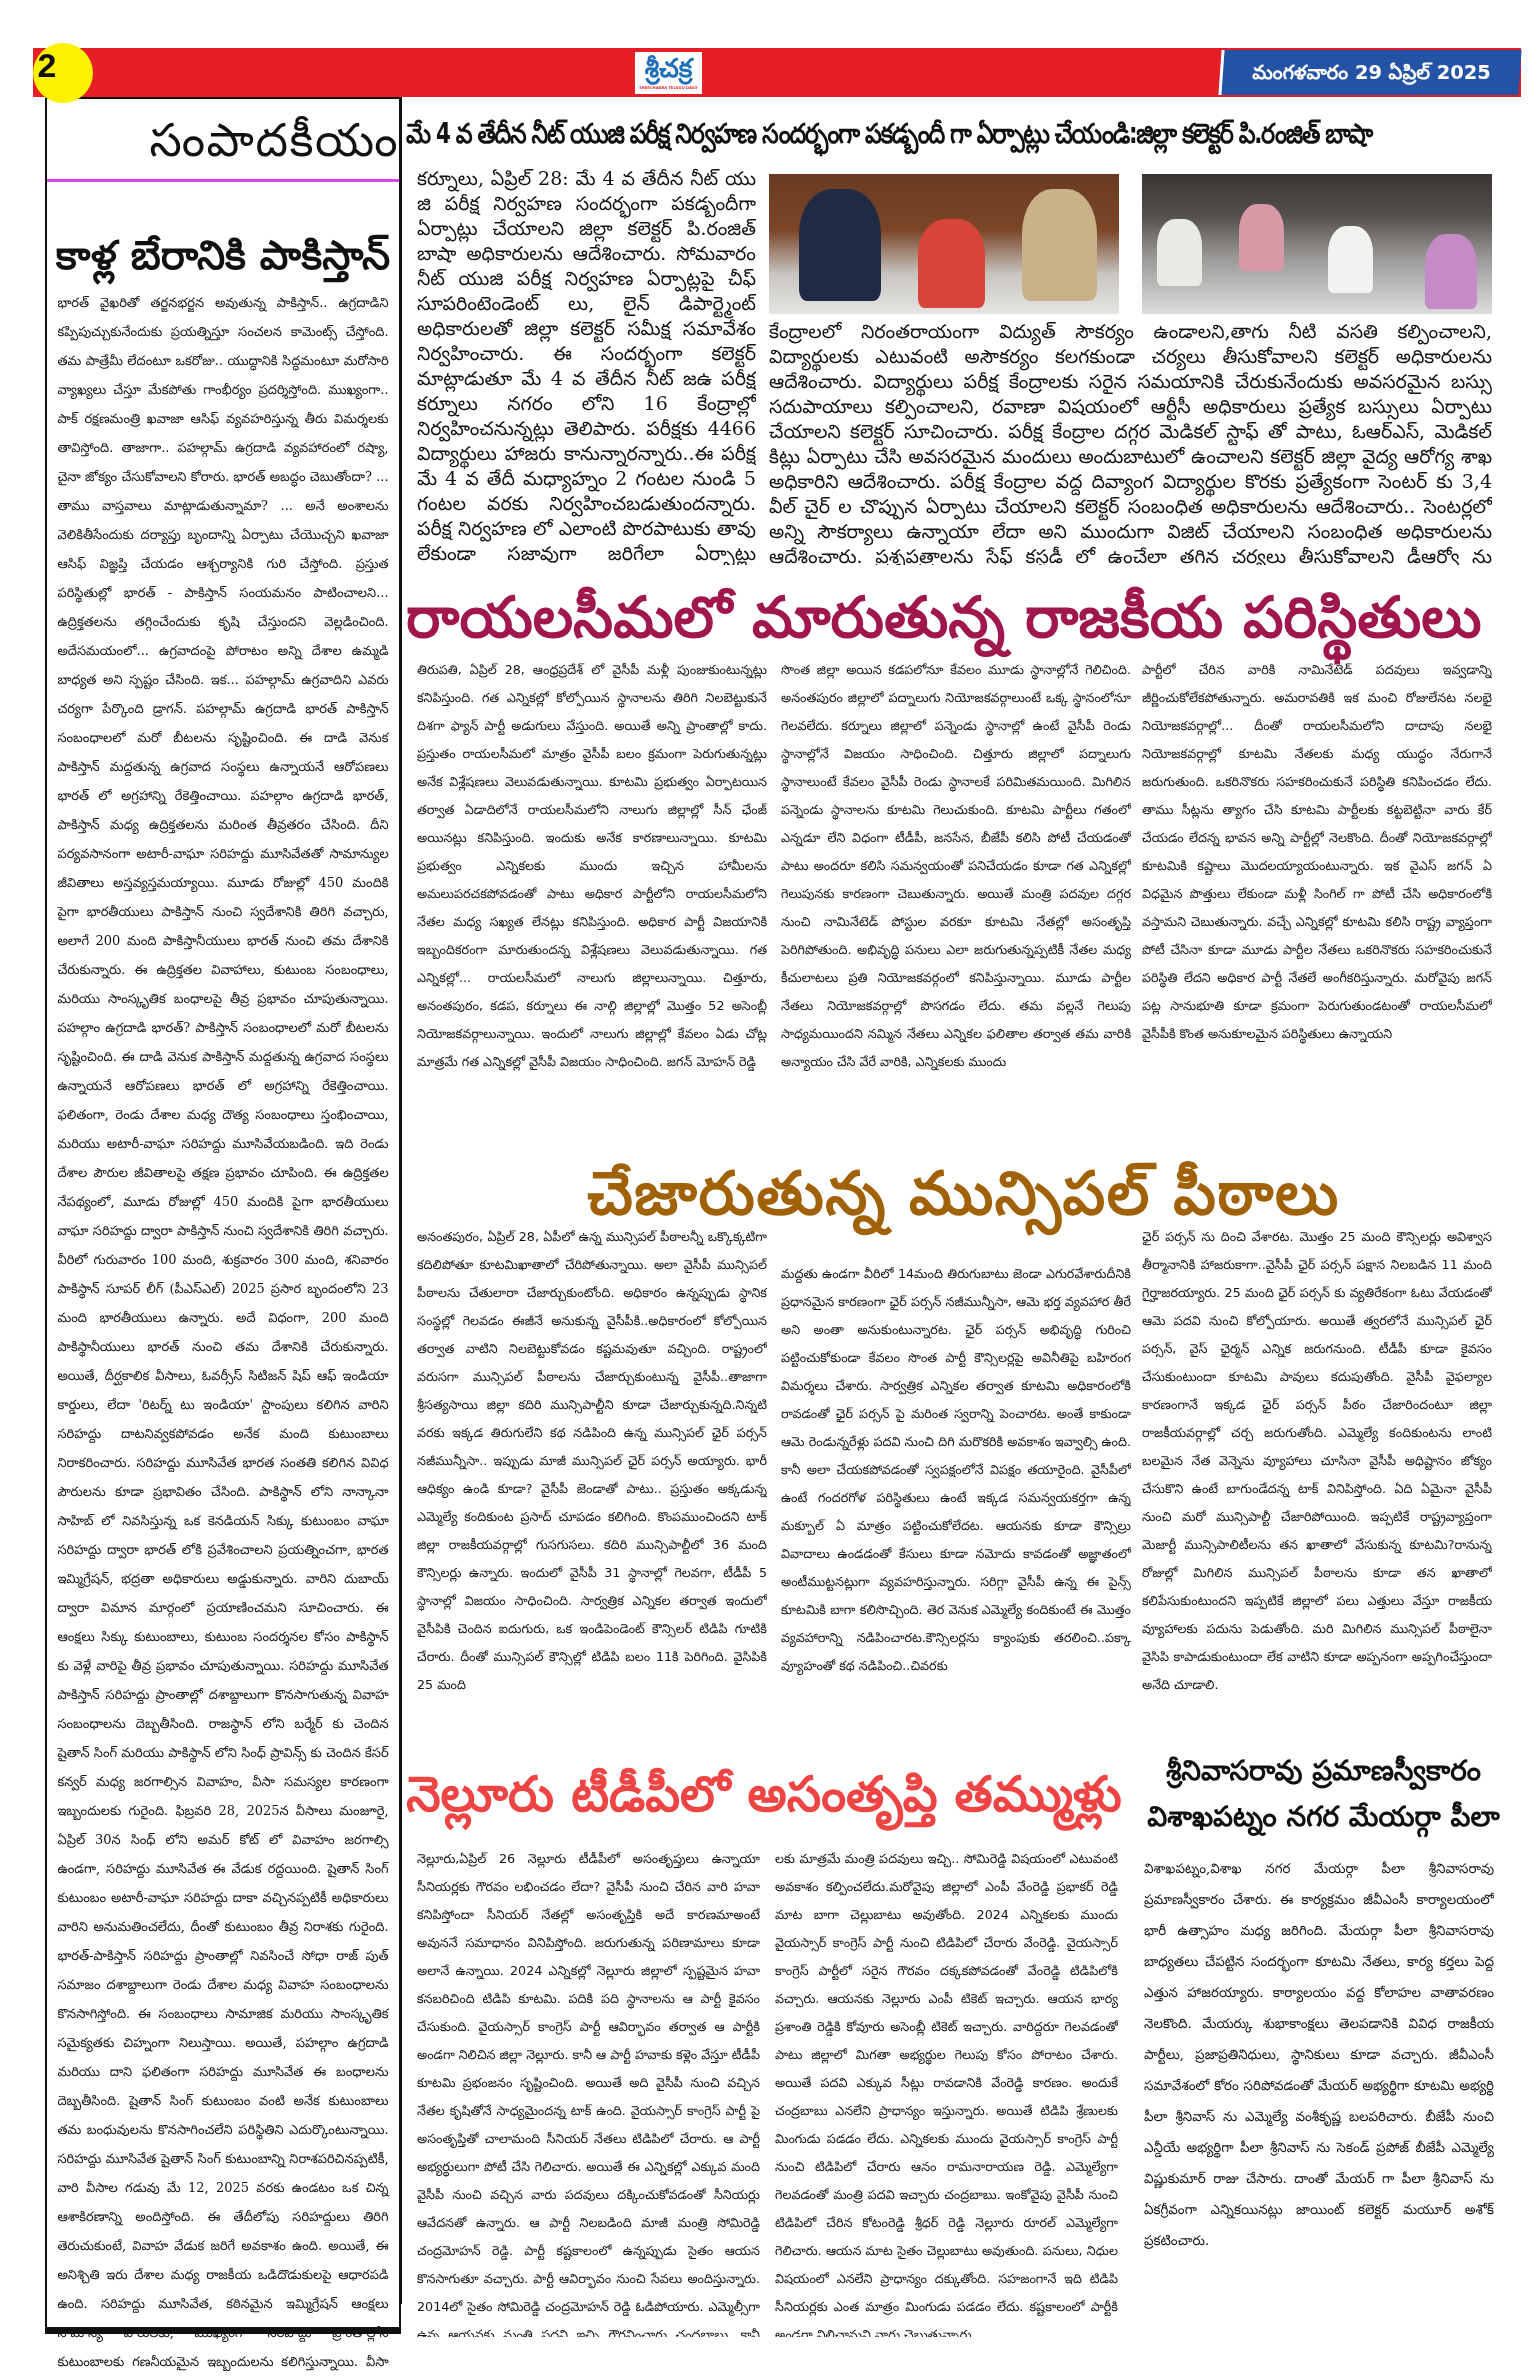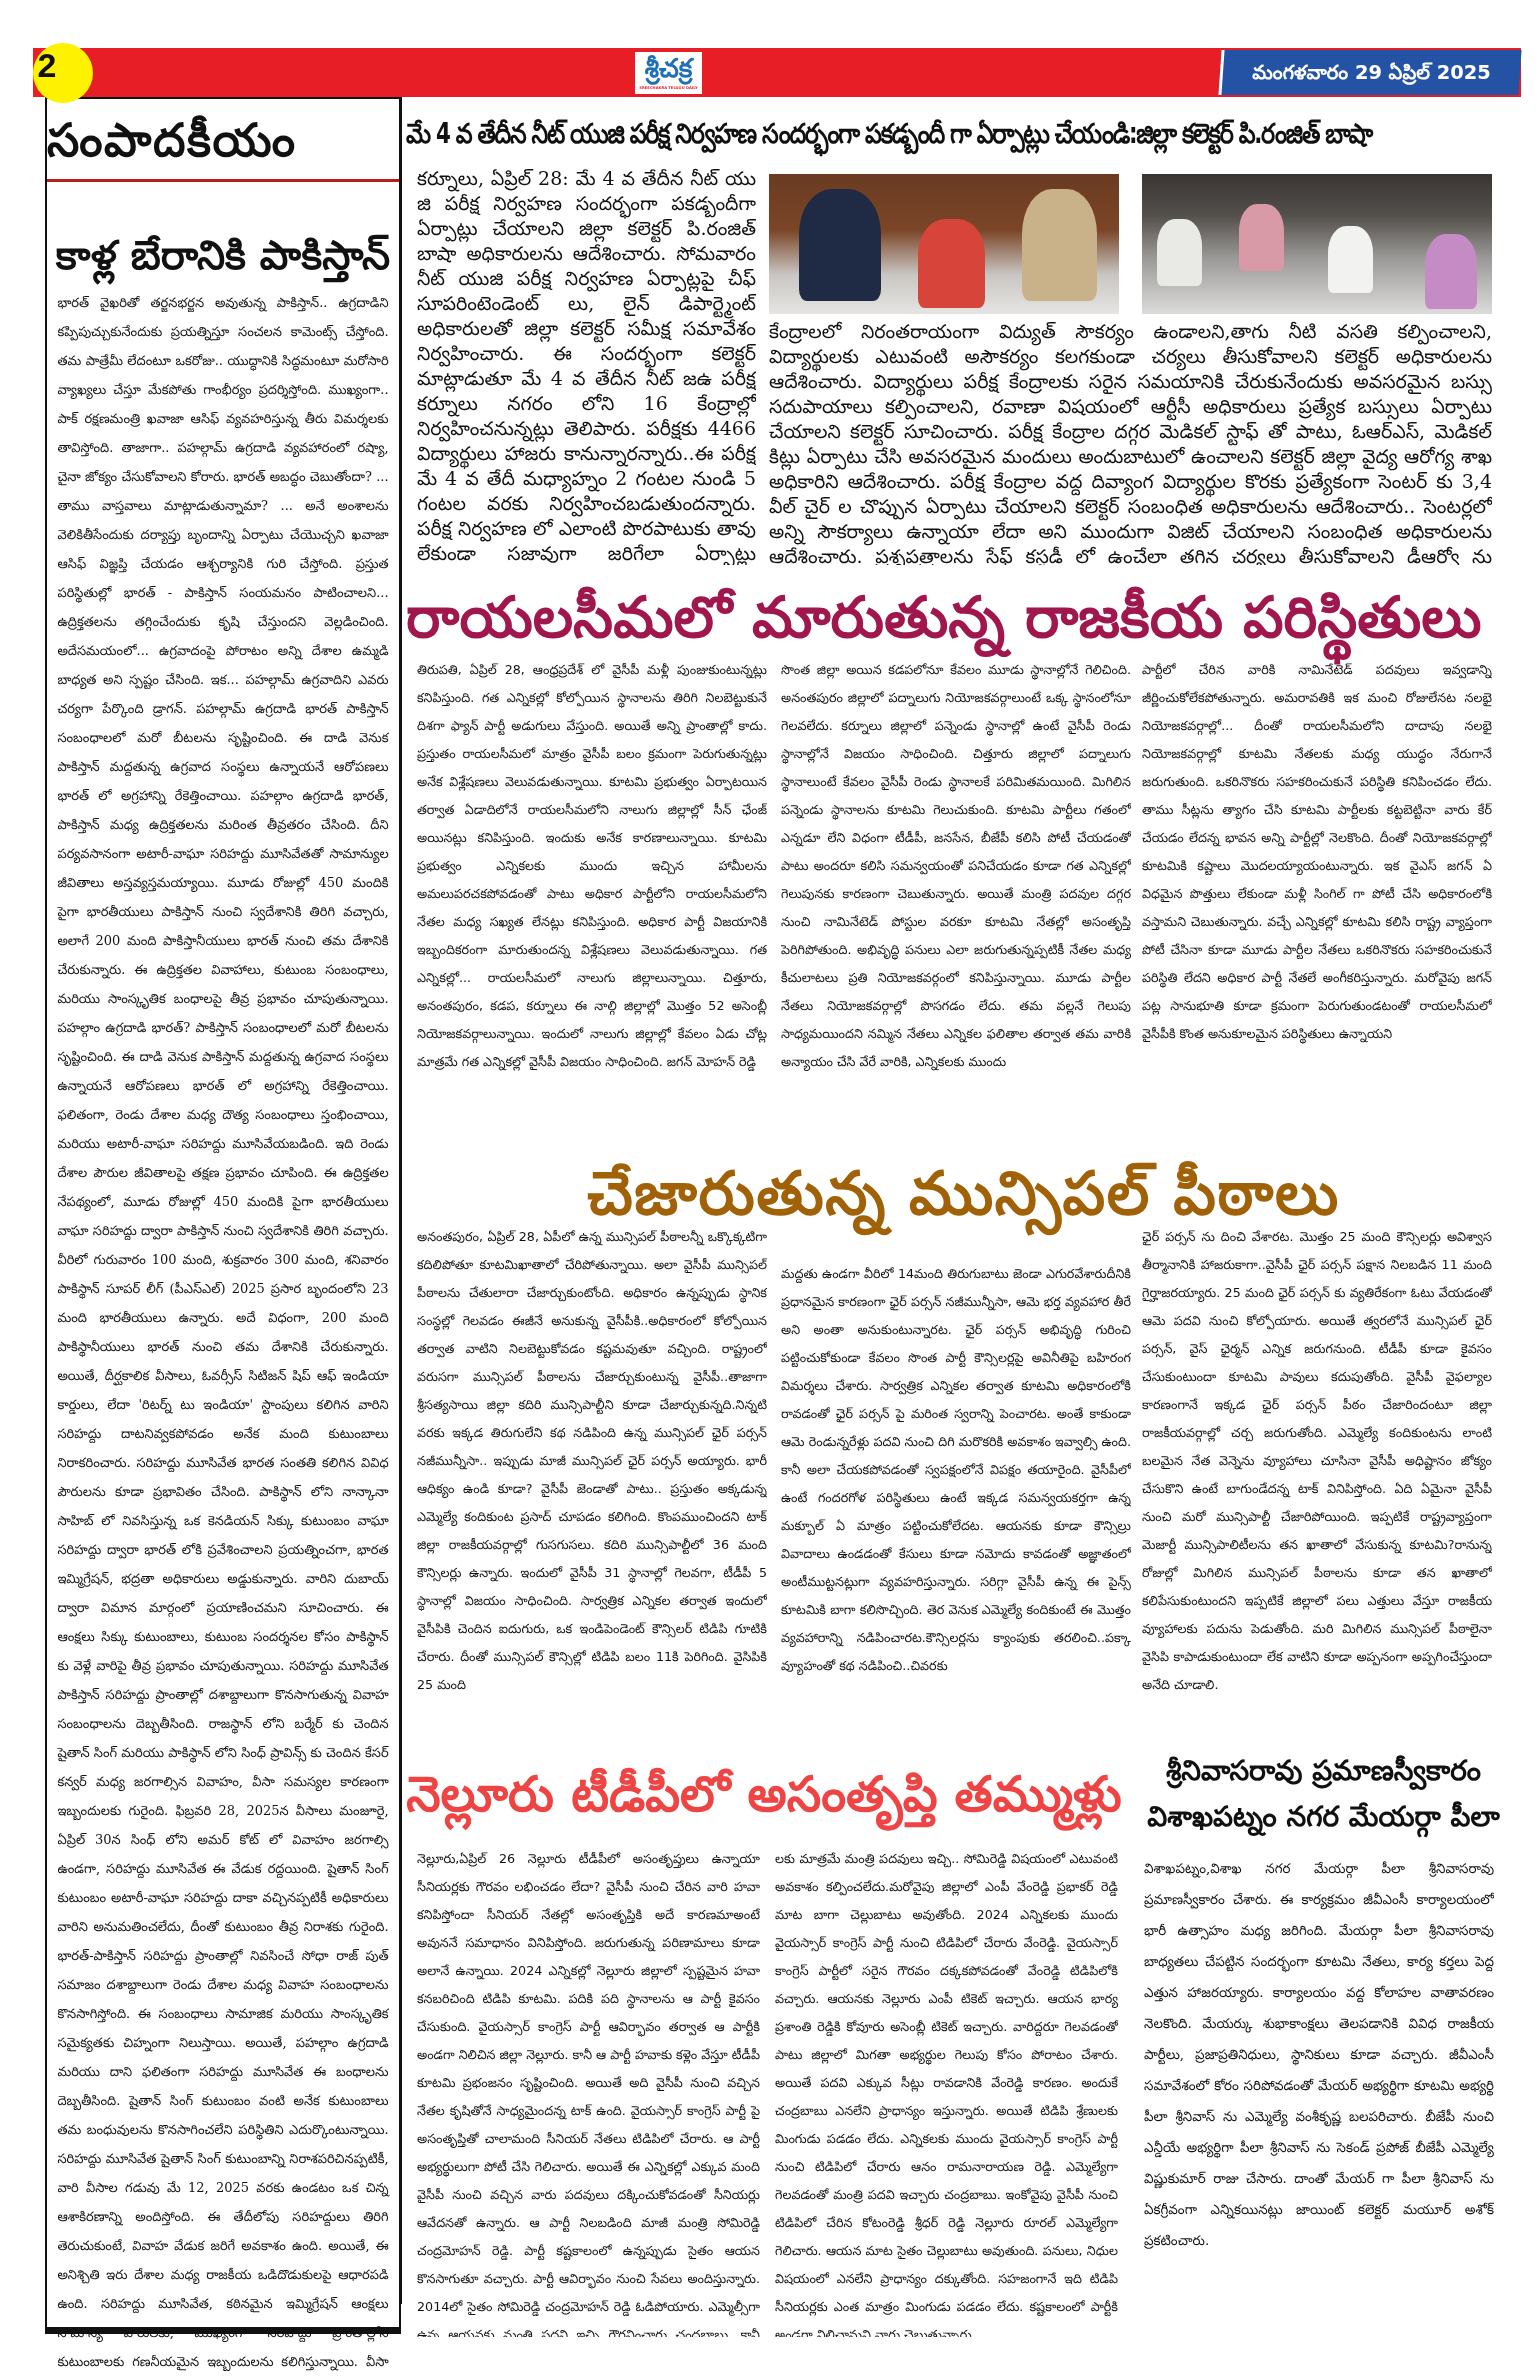--- a/index.html
+++ b/index.html
@@ -10,21 +10,21 @@
   .page-num { position: absolute; left: 33px; top: 43px; width: 60px; height: 60px; border-radius: 50%; background: #FFF200; z-index: 3; }
   .page-num span { position: absolute; left: 4.5px; top: 3px; font-family: "Liberation Sans", sans-serif; font-weight: bold; font-size: 34px; color: #111; }
   .logo { position: absolute; left: 635px; top: 52px; width: 67px; height: 42px; background: #fff; text-align: center; }
   .logo .logo-text { font-family: "DejaVu Sans", sans-serif; font-weight: bold; font-size: 26px; color: #1E6FB8; line-height: 33px; display: block; }
   .logo .logo-sub { font-size: 3.7px; color: #E81E26; font-weight: bold; display: block; line-height: 6px; }
   .datebox { position: absolute; left: 1220px; top: 50px; width: 300px; height: 45px; background: #2453A6; border-left: 3px solid #fff; transform: skewX(-4deg); }
   .datebox span { display: block; transform: skewX(4deg); color: #fff; font-family: "DejaVu Sans", sans-serif; font-weight: bold; font-size: 19.4px; line-height: 45px; text-align: center; }
 
   
   .editorial { position: absolute; left: 45px; top: 97px; width: 356px; height: 2237px; border: 2.2px solid #111; border-bottom-width: 7.5px; }
-  .ed-label { height: 83px; border-bottom: 3px solid #b91c1c; font-size: 46px; line-height: 83px; text-align: left; font-weight: bold; letter-spacing: 1.5px; }
+  .ed-label { height: 83px; border-bottom: 3px solid #d946ef; font-size: 46px; line-height: 83px; text-align: right; font-weight: normal; letter-spacing: 1.5px; }
   .ed-title { font-size: 40px; font-weight: bold; text-align: center; padding: 9px 0 4.5px; line-height: 49px; margin-top: 40px; }
   .ed-body { padding: 3px 10.4px; font-family: "DejaVu Serif", serif; font-size: 13px; line-height: 29px; text-align: justify; }
   .h-top { position: absolute; left: 406px; top: 106px; width: 1115px; height: 55px; font-family: "DejaVu Sans Condensed", "DejaVu Sans", sans-serif; font-weight: bold; font-size: 27.6px; line-height: 55px; text-align: center; letter-spacing: -1.5px; transform: scaleX(0.86); transform-origin: left center; white-space: nowrap; }
 
   .col { position: absolute; font-family: "DejaVu Serif", serif; text-align: justify; overflow: hidden; }
   .col-top { font-size: 19px; line-height: 25px; }
   .col-body { font-family: "DejaVu Sans", sans-serif; font-size: 12.7px; line-height: 28px; }
 
   .photo { position: absolute; overflow: hidden; }
   .photo1 { left: 769px; top: 174px; width: 350px; height: 140px; background: linear-gradient(180deg, #6a3b22 0%, #7b4527 40%, #c9c6c2 72%, #e6e5e3 100%); }

